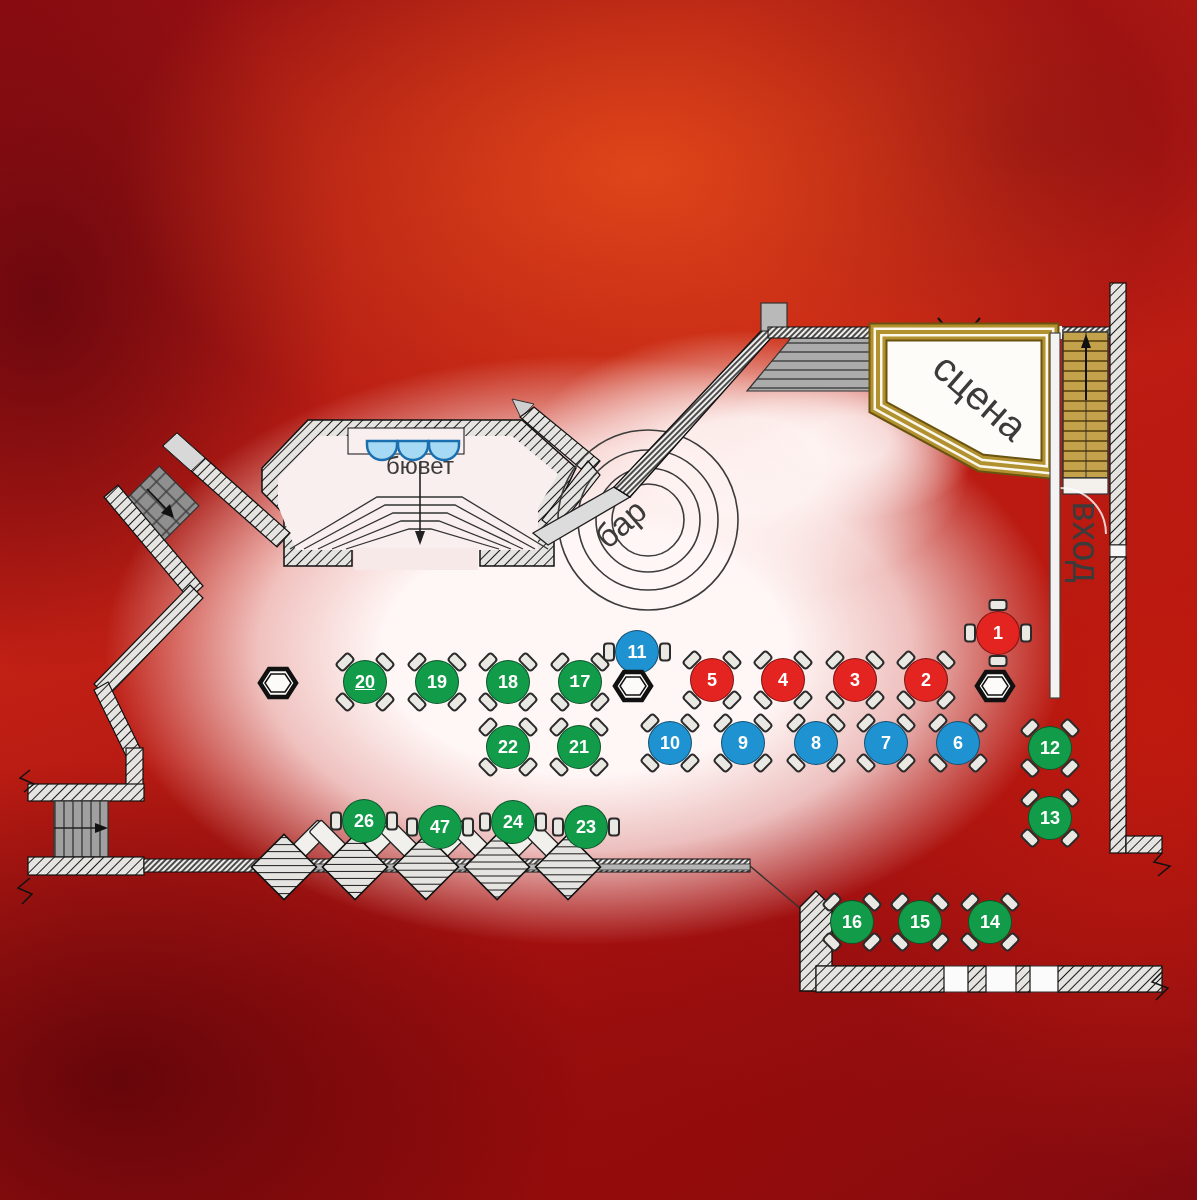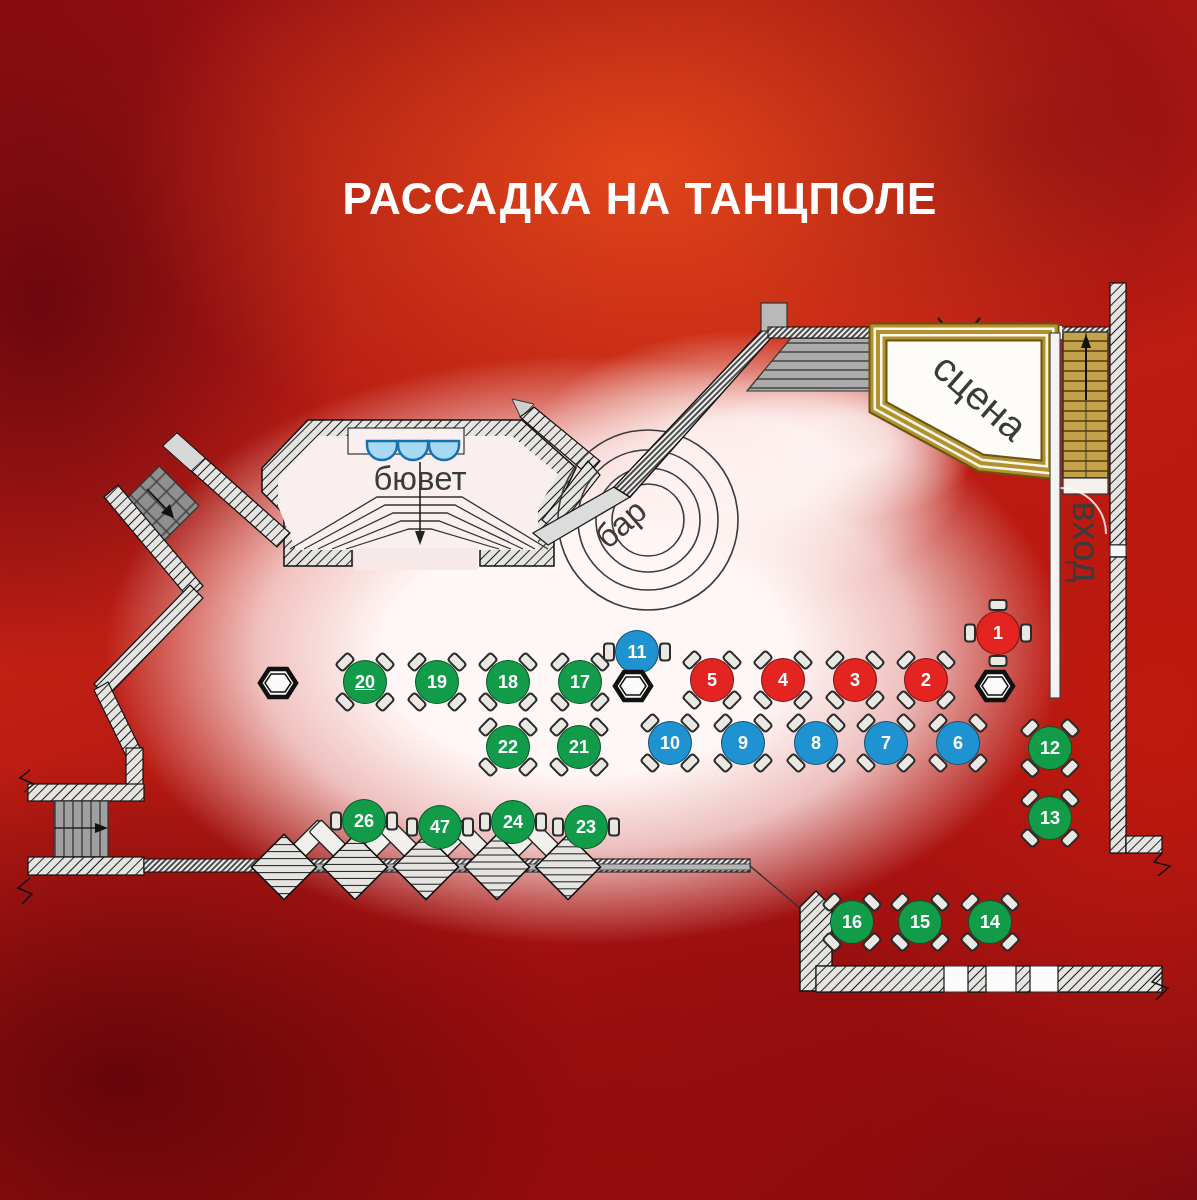--- a/index.html
+++ b/index.html
@@ -22,21 +22,21 @@
   #glow2{left:520px;top:330px;width:450px;height:270px;
     background:radial-gradient(closest-side, rgba(255,246,245,.9) 35%, rgba(255,246,245,0) 100%);}
   #glow3{left:720px;top:360px;width:260px;height:160px;
     background:radial-gradient(closest-side, rgba(255,246,245,.75) 30%, rgba(255,246,245,0) 100%);}
   #title{
     position:absolute;left:320px;top:174px;width:640px;text-align:center;
     color:#ffffff;font-size:44px;font-weight:bold;letter-spacing:1px;white-space:nowrap;
   }
   #plan-svg{position:absolute;left:0;top:0;}
   .plan-label{position:absolute;color:#3b3b3b;white-space:nowrap;}
-  #label-buffet{left:420px;top:479px;font-size:33px;transform:translate(-50%,-50%);}
+  #label-buffet{left:420px;top:466px;font-size:24px;transform:translate(-50%,-50%);}
   #label-bar{left:621px;top:524px;font-size:33px;transform:translate(-50%,-50%) rotate(-41deg);}
   #label-stage{left:980px;top:397px;font-size:40px;transform:translate(-50%,-50%) rotate(41deg);}
   #label-entrance{left:1085px;top:542px;font-size:38px;transform:translate(-50%,-50%) rotate(90deg);}
   #tables-layer{position:absolute;left:0;top:0;width:100%;height:100%;}
   .table-group{position:absolute;width:0;height:0;}
   .chair{position:absolute;width:19px;height:12px;background:#eae8e3;border:2px solid #2a2a2a;border-radius:4px;box-sizing:border-box;}
   .table-disc{
     position:absolute;left:0;top:0;transform:translate(-50%,-50%);
     width:44px;height:44px;border-radius:50%;
     display:flex;align-items:center;justify-content:center;
@@ -45,21 +45,20 @@
   .column{position:absolute;transform:translate(-50%,-50%);}
 </style>
 </head>
 <body>
 
 <div id="screen">
   <div class="glow" id="glow1"></div>
   <div class="glow" id="glow2"></div>
   <div class="glow" id="glow3"></div>
 
-  <div id="title">РАССАДКА НА ТАНЦПОЛЕ</div>
 
   <svg id="plan-svg" width="1197" height="1200">
     <defs>
       <pattern id="hatch" width="7" height="7" patternUnits="userSpaceOnUse" patternTransform="rotate(45)">
         <rect width="7" height="7" fill="#e6e4e1"></rect>
         <line x1="0" y1="0" x2="0" y2="7" stroke="#1b1b1b" stroke-width="2"></line>
       </pattern>
       <pattern id="hatchFine" width="4" height="4" patternUnits="userSpaceOnUse" patternTransform="rotate(45)">
         <rect width="4" height="4" fill="#f0efed"></rect>
         <line x1="1" y1="0" x2="1" y2="4" stroke="#222" stroke-width="1.6"></line>
@@ -338,21 +337,21 @@
         <div class="chair" style="left: -19.799px; top: 19.799px; transform: translate(-50%, -50%) rotate(225deg);"></div>
         <div class="chair" style="left: -19.799px; top: -19.799px; transform: translate(-50%, -50%) rotate(315deg);"></div>
         <div class="chair" style="left: 19.799px; top: -19.799px; transform: translate(-50%, -50%) rotate(405deg);"></div>
         <div class="table-disc" style="background: rgb(18, 156, 74);">16</div>
       </div>
       <div class="table-group" style="left: 580px; top: 682px;">
         <div class="chair" style="left: 19.799px; top: 19.799px; transform: translate(-50%, -50%) rotate(135deg);"></div>
         <div class="chair" style="left: -19.799px; top: 19.799px; transform: translate(-50%, -50%) rotate(225deg);"></div>
         <div class="chair" style="left: -19.799px; top: -19.799px; transform: translate(-50%, -50%) rotate(315deg);"></div>
         <div class="chair" style="left: 19.799px; top: -19.799px; transform: translate(-50%, -50%) rotate(405deg);"></div>
-        <div class="table-disc" style="background: rgb(18, 156, 74);">17</div>
+        <div class="table-disc" style="background: rgb(18, 156, 74); font-family: Liberation Mono, monospace;">17</div>
       </div>
       <div class="table-group" style="left: 508px; top: 682px;">
         <div class="chair" style="left: 19.799px; top: 19.799px; transform: translate(-50%, -50%) rotate(135deg);"></div>
         <div class="chair" style="left: -19.799px; top: 19.799px; transform: translate(-50%, -50%) rotate(225deg);"></div>
         <div class="chair" style="left: -19.799px; top: -19.799px; transform: translate(-50%, -50%) rotate(315deg);"></div>
         <div class="chair" style="left: 19.799px; top: -19.799px; transform: translate(-50%, -50%) rotate(405deg);"></div>
         <div class="table-disc" style="background: rgb(18, 156, 74);">18</div>
       </div>
       <div class="table-group" style="left: 437px; top: 682px;">
         <div class="chair" style="left: 19.799px; top: 19.799px; transform: translate(-50%, -50%) rotate(135deg);"></div>

